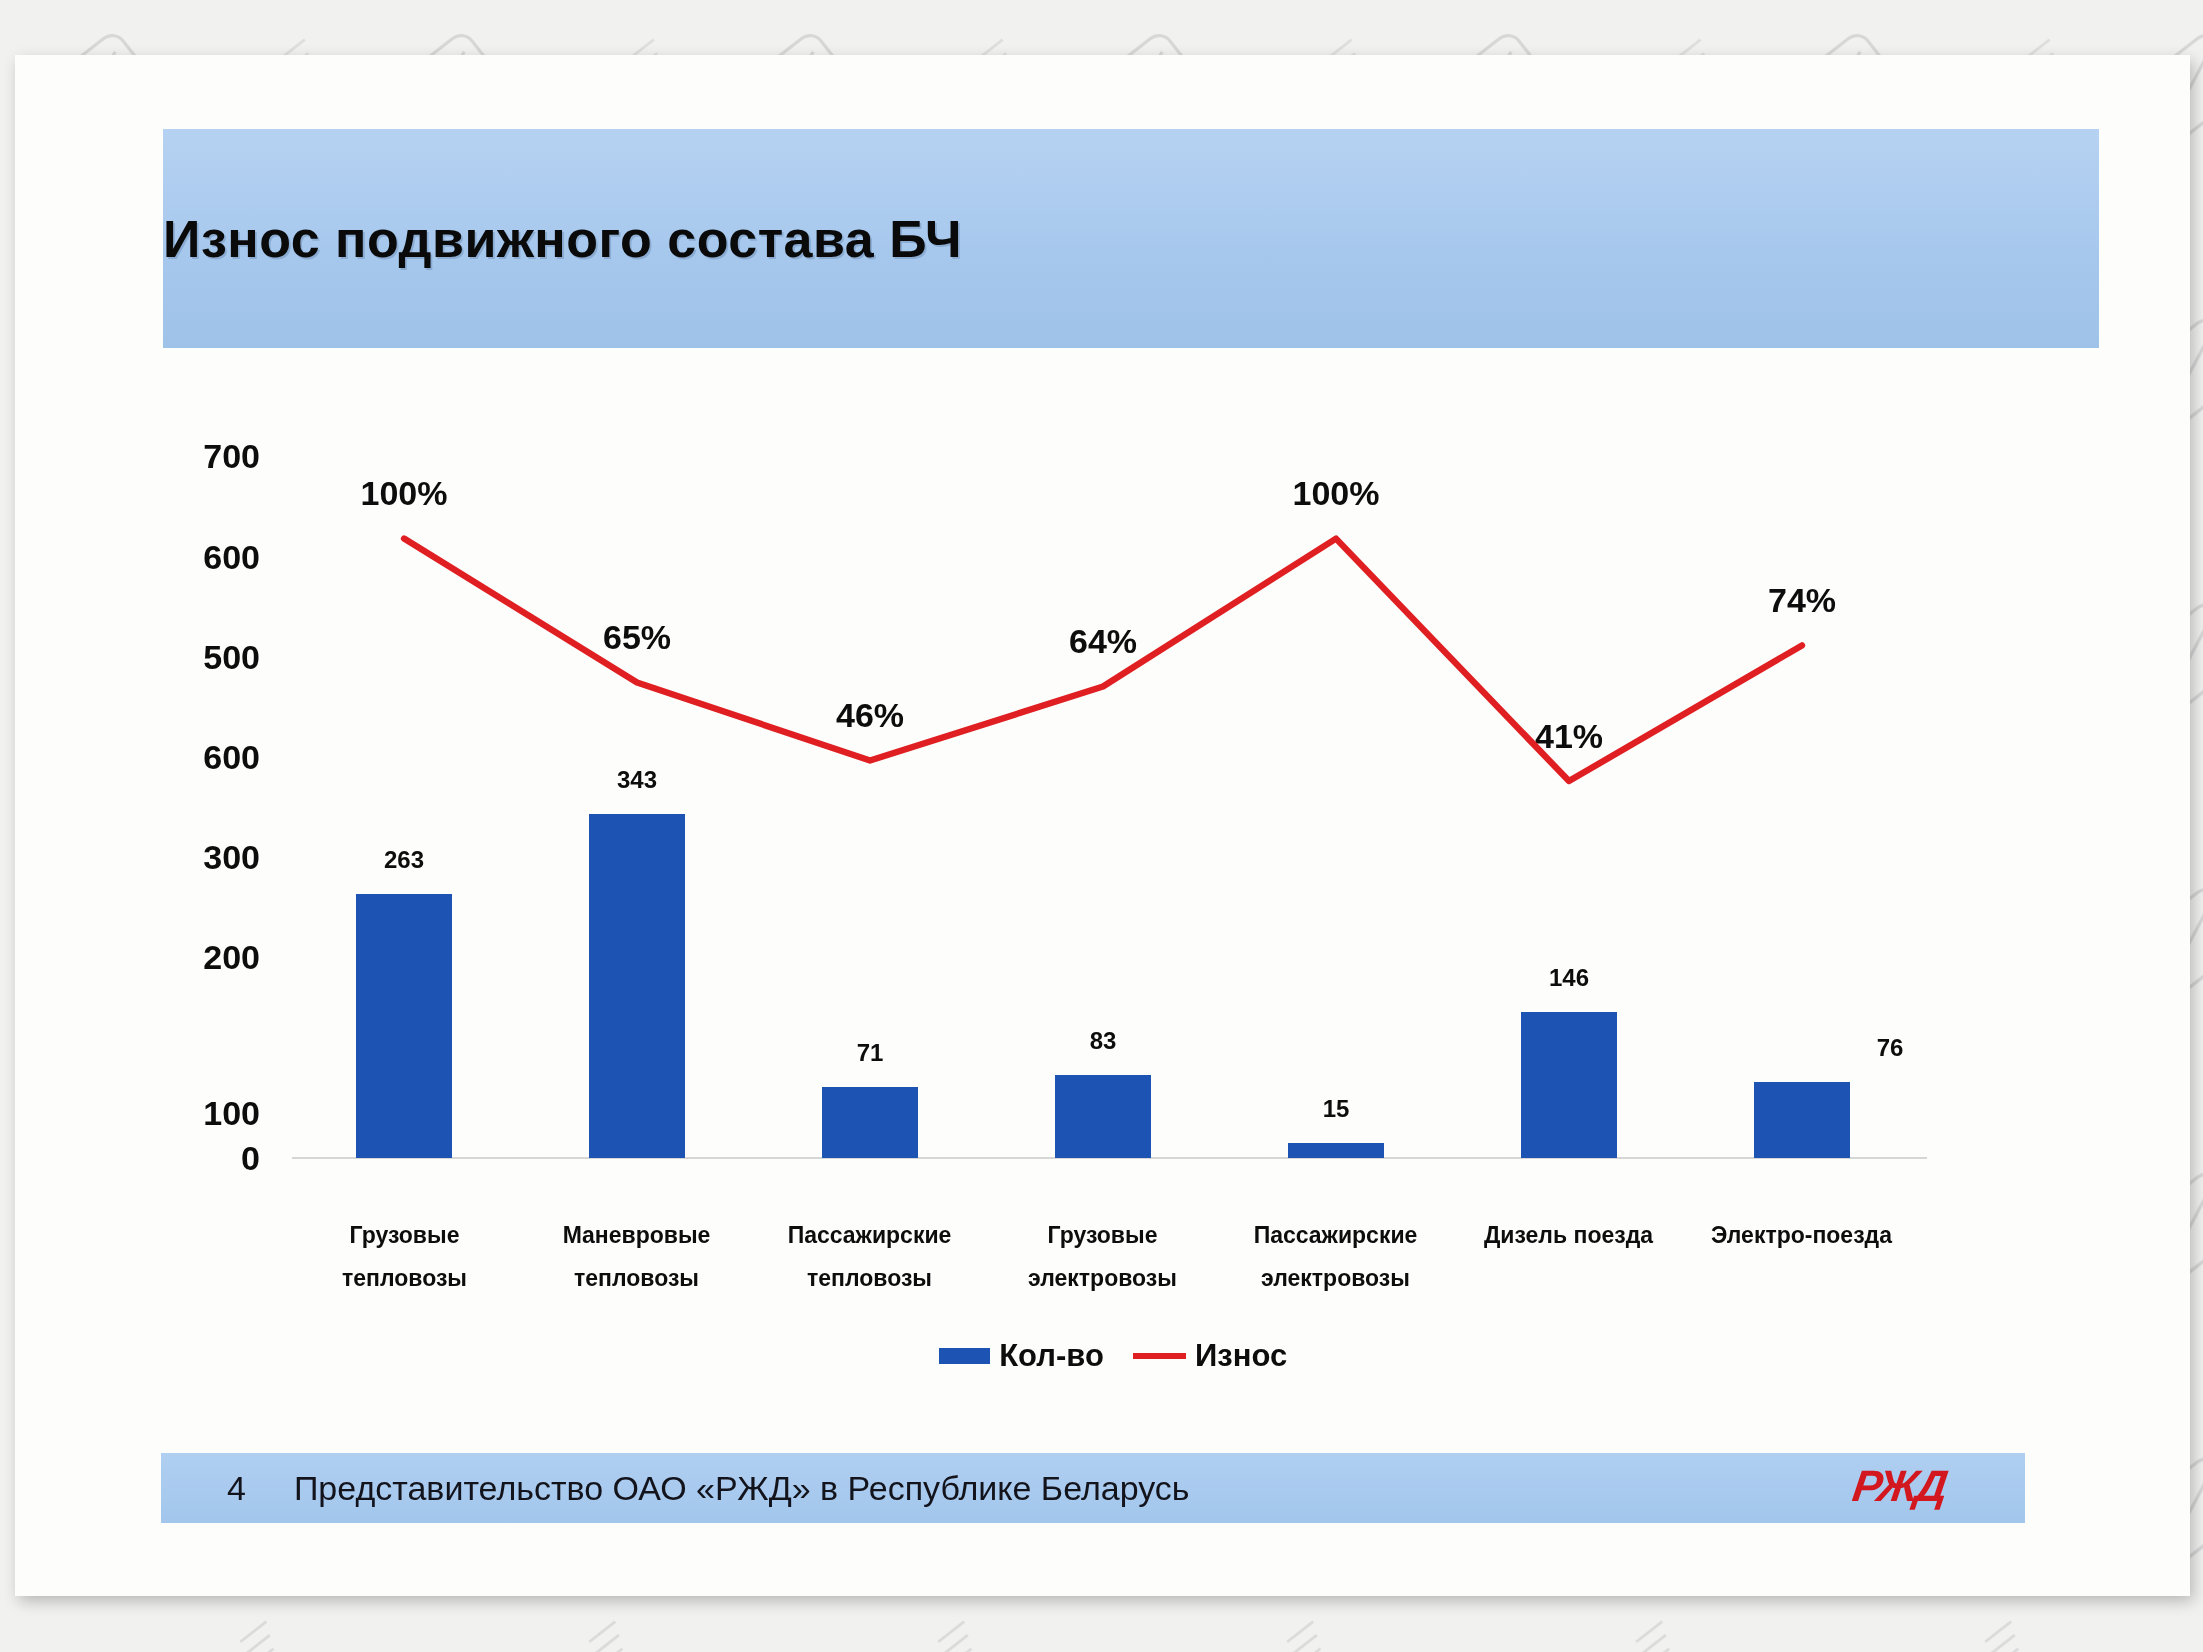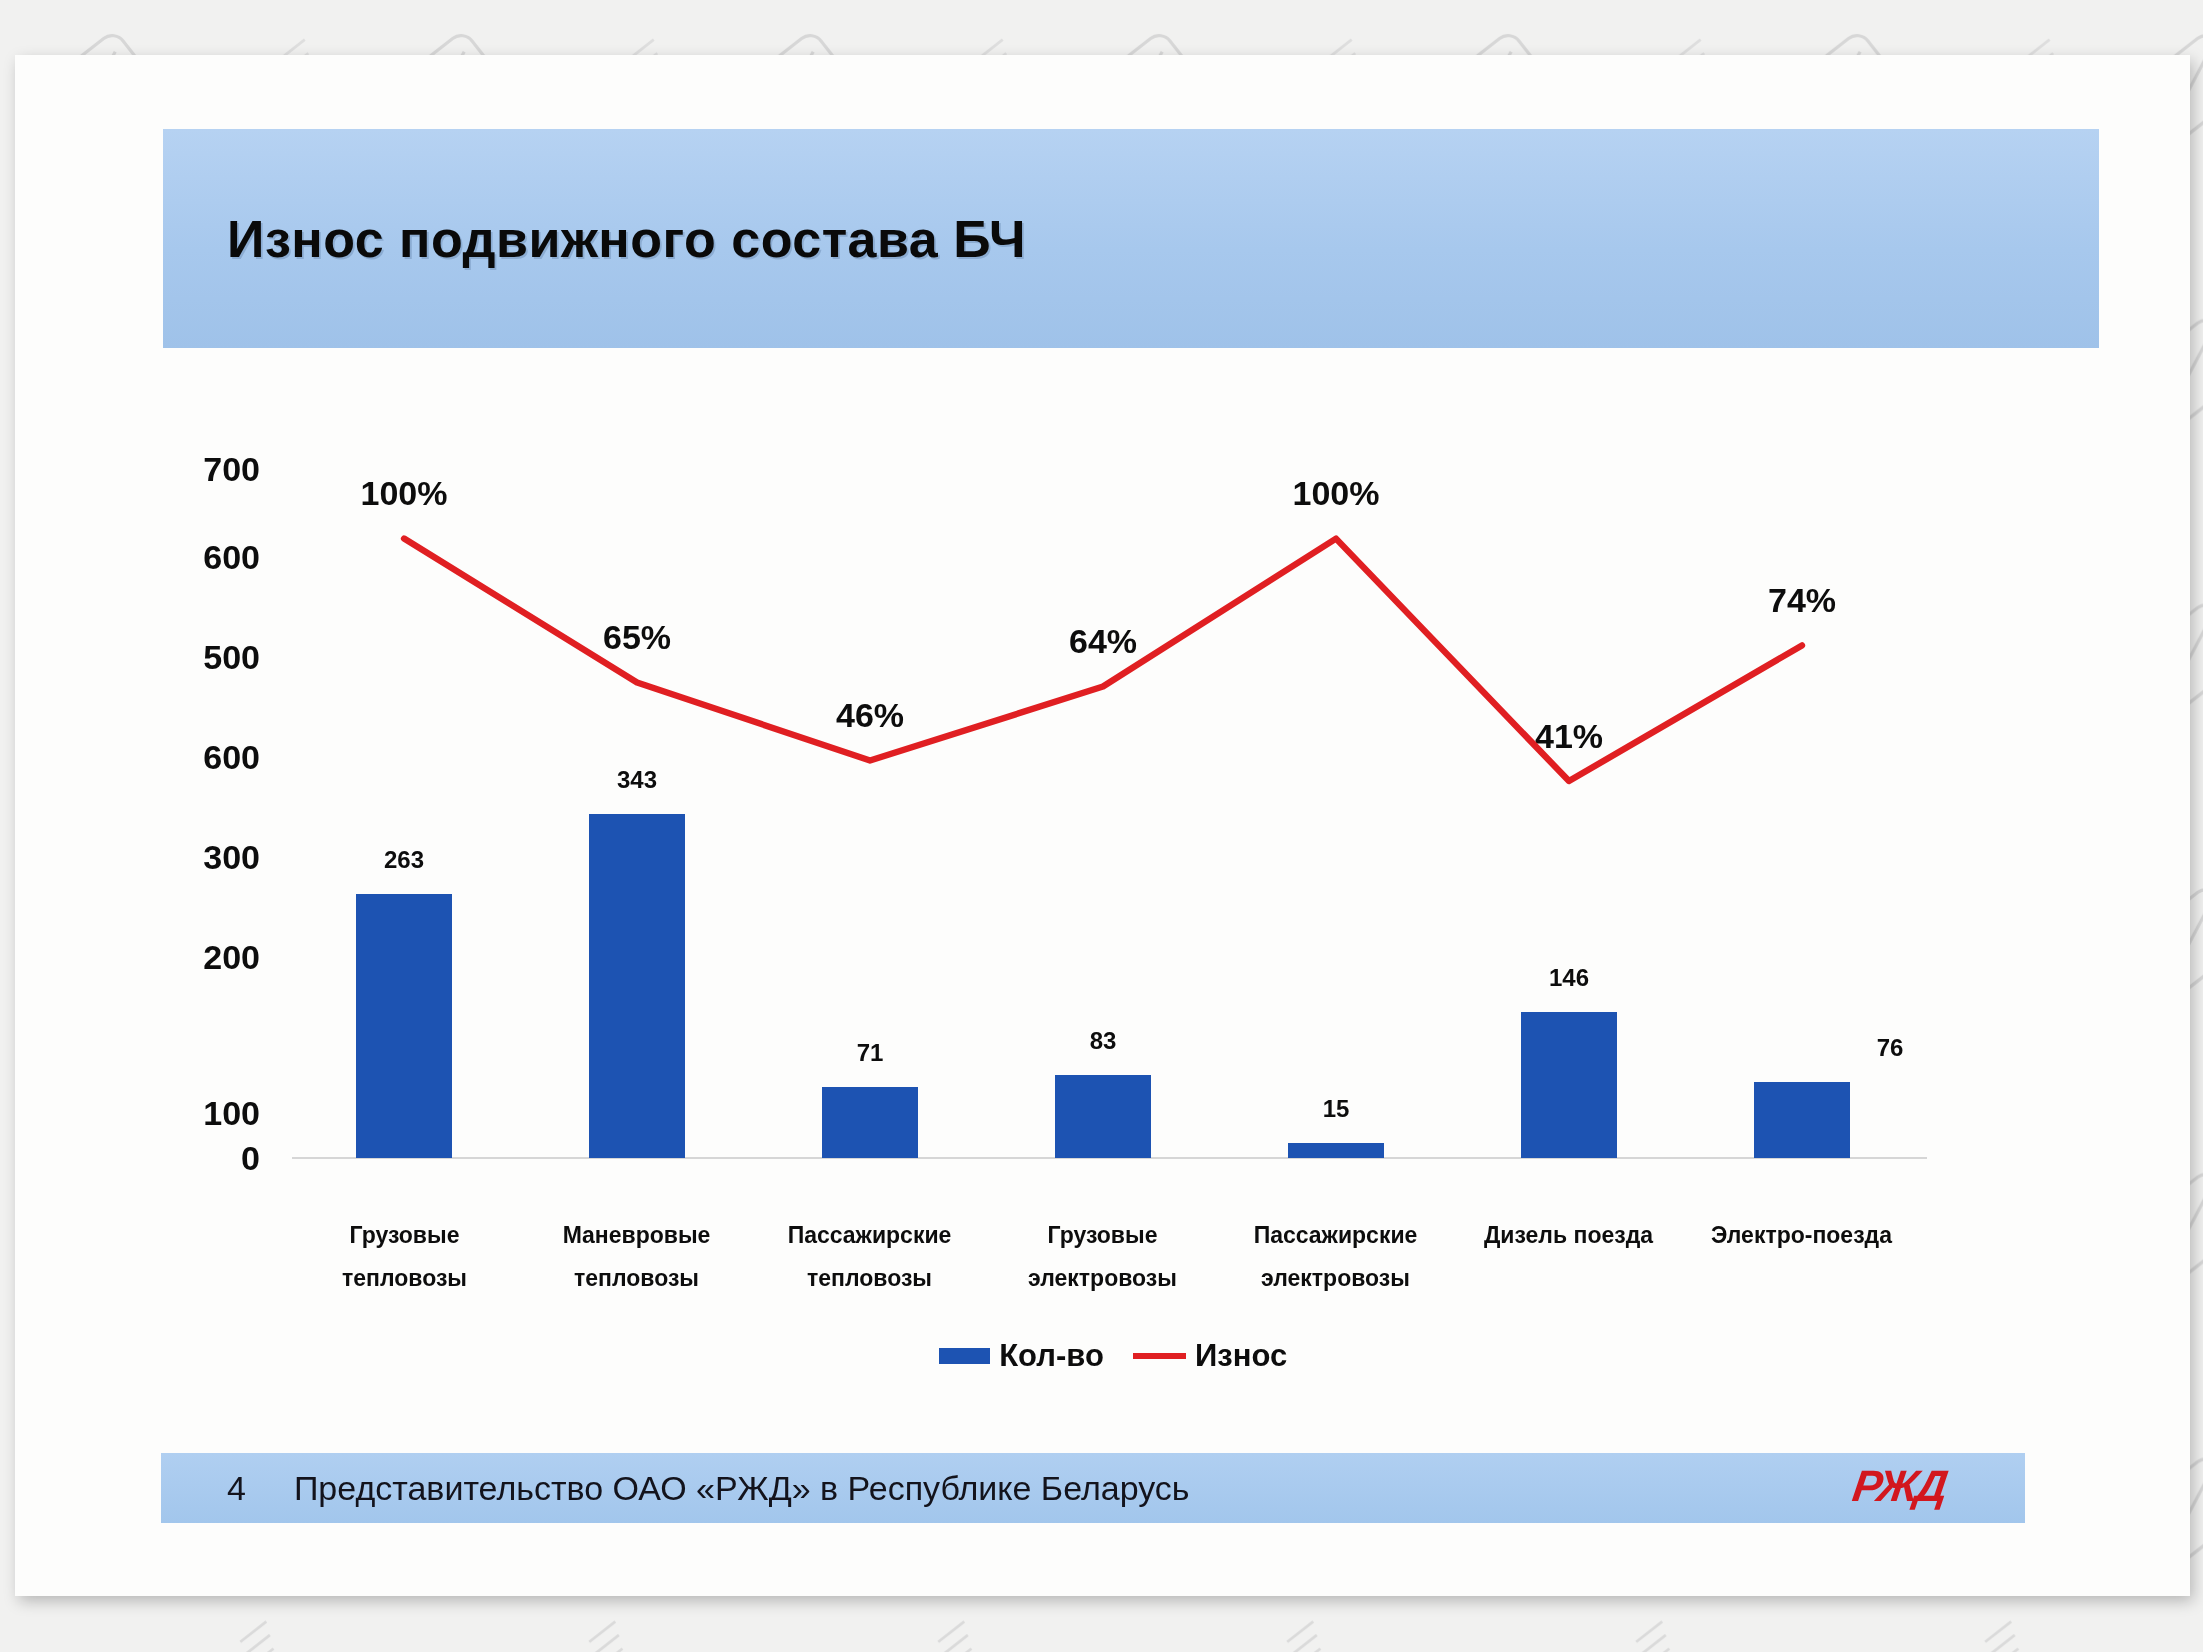--- a/index.html
+++ b/index.html
@@ -4,21 +4,21 @@
 <style>
   html,body{margin:0;padding:0;background:#e9e9e8;}
   #canvas{position:relative;width:2204px;height:1653px;overflow:hidden;
           font-family:"Liberation Sans",sans-serif;color:#0d0d0d;}
   #canvas *{box-sizing:border-box;}
   svg.bg{position:absolute;left:0;top:0;z-index:0;}
   .page{position:absolute;left:14.7px;top:55px;width:2175px;height:1541px;
         background:#fdfdfc;z-index:1;box-shadow:3.7px 6.4px 14.7px rgba(0,0,0,.25);}
   .banner{position:absolute;left:163px;top:129px;width:1936px;height:219px;z-index:2;
           background:linear-gradient(180deg,#b6d2f2 0%,#a7c8ed 55%,#9fc2e9 100%);
-          display:flex;align-items:center;padding-left:64px;}
+          display:flex;align-items:center;}
   .title{font-size:52px;font-weight:700;letter-spacing:0.5px;color:#0a0a0a;
          text-shadow:1.8px 1.8px 0 rgba(90,120,160,.35);}
   #chart{position:absolute;left:0;top:0;width:2204px;height:1653px;z-index:2;pointer-events:none;}
   .ytick{position:absolute;width:129px;text-align:right;font-size:34px;font-weight:700;line-height:42px;}
   .axisline{position:absolute;height:1.8px;background:#d6d6d6;}
   .bar{position:absolute;background:#1d53b2;}
   .vlabel{position:absolute;width:202px;text-align:center;font-size:24px;font-weight:700;line-height:42px;}
   .plabel{position:absolute;width:202px;text-align:center;font-size:34px;font-weight:700;line-height:39px;}
   .clabel{position:absolute;width:235px;text-align:center;font-size:23px;font-weight:700;
           line-height:43px;white-space:pre-line;}
@@ -69,21 +69,21 @@
     <rect width="2400" height="1800" fill="url(#rzdpat)"></rect>
   </svg>
 
   <div class="page"></div>
 
   <div class="banner">
     <div class="title">Износ подвижного состава БЧ</div>
   </div>
 
   <div id="chart">
-      <div class="ytick" style="left: 131px; top: 448px;">700</div>
+      <div class="ytick" style="left: 131px; top: 435px;">700</div>
       <div class="ytick" style="left: 131px; top: 536px;">600</div>
       <div class="ytick" style="left: 131px; top: 636px;">500</div>
       <div class="ytick" style="left: 131px; top: 736px;">600</div>
       <div class="ytick" style="left: 131px; top: 836px;">300</div>
       <div class="ytick" style="left: 131px; top: 936px;">200</div>
       <div class="ytick" style="left: 131px; top: 1092px;">100</div>
       <div class="ytick" style="left: 131px; top: 1137px;">0</div>
       <div class="axisline" style="left: 292px; top: 1157px; width: 1635px;"></div>
       <div class="bar" style="left: 356px; top: 894px; width: 96px; height: 264px; background: rgb(29, 83, 178);"></div>
       <div class="vlabel" style="left: 303px; top: 839px;">263</div>

